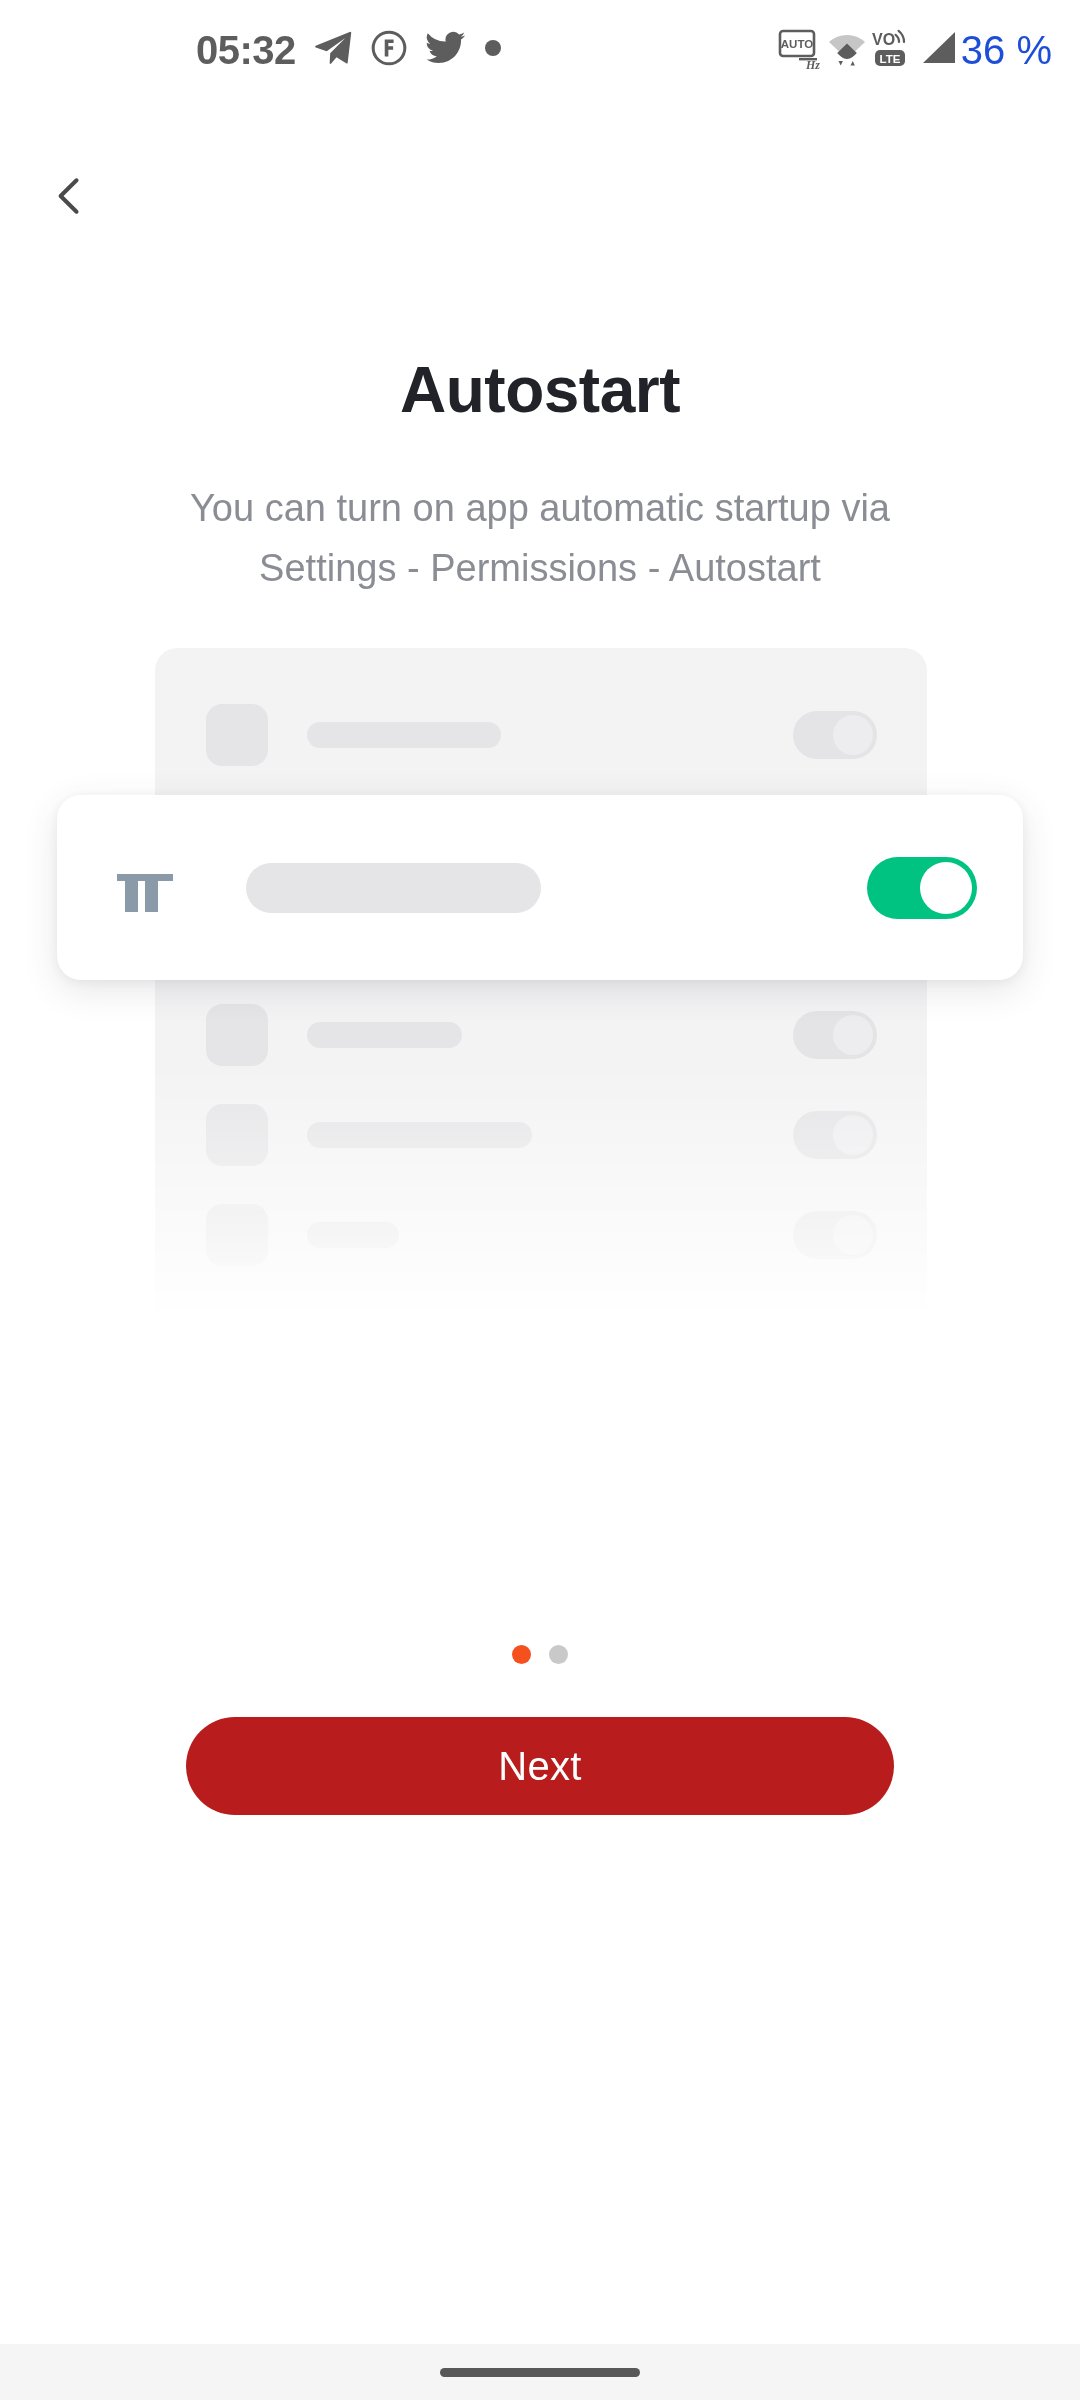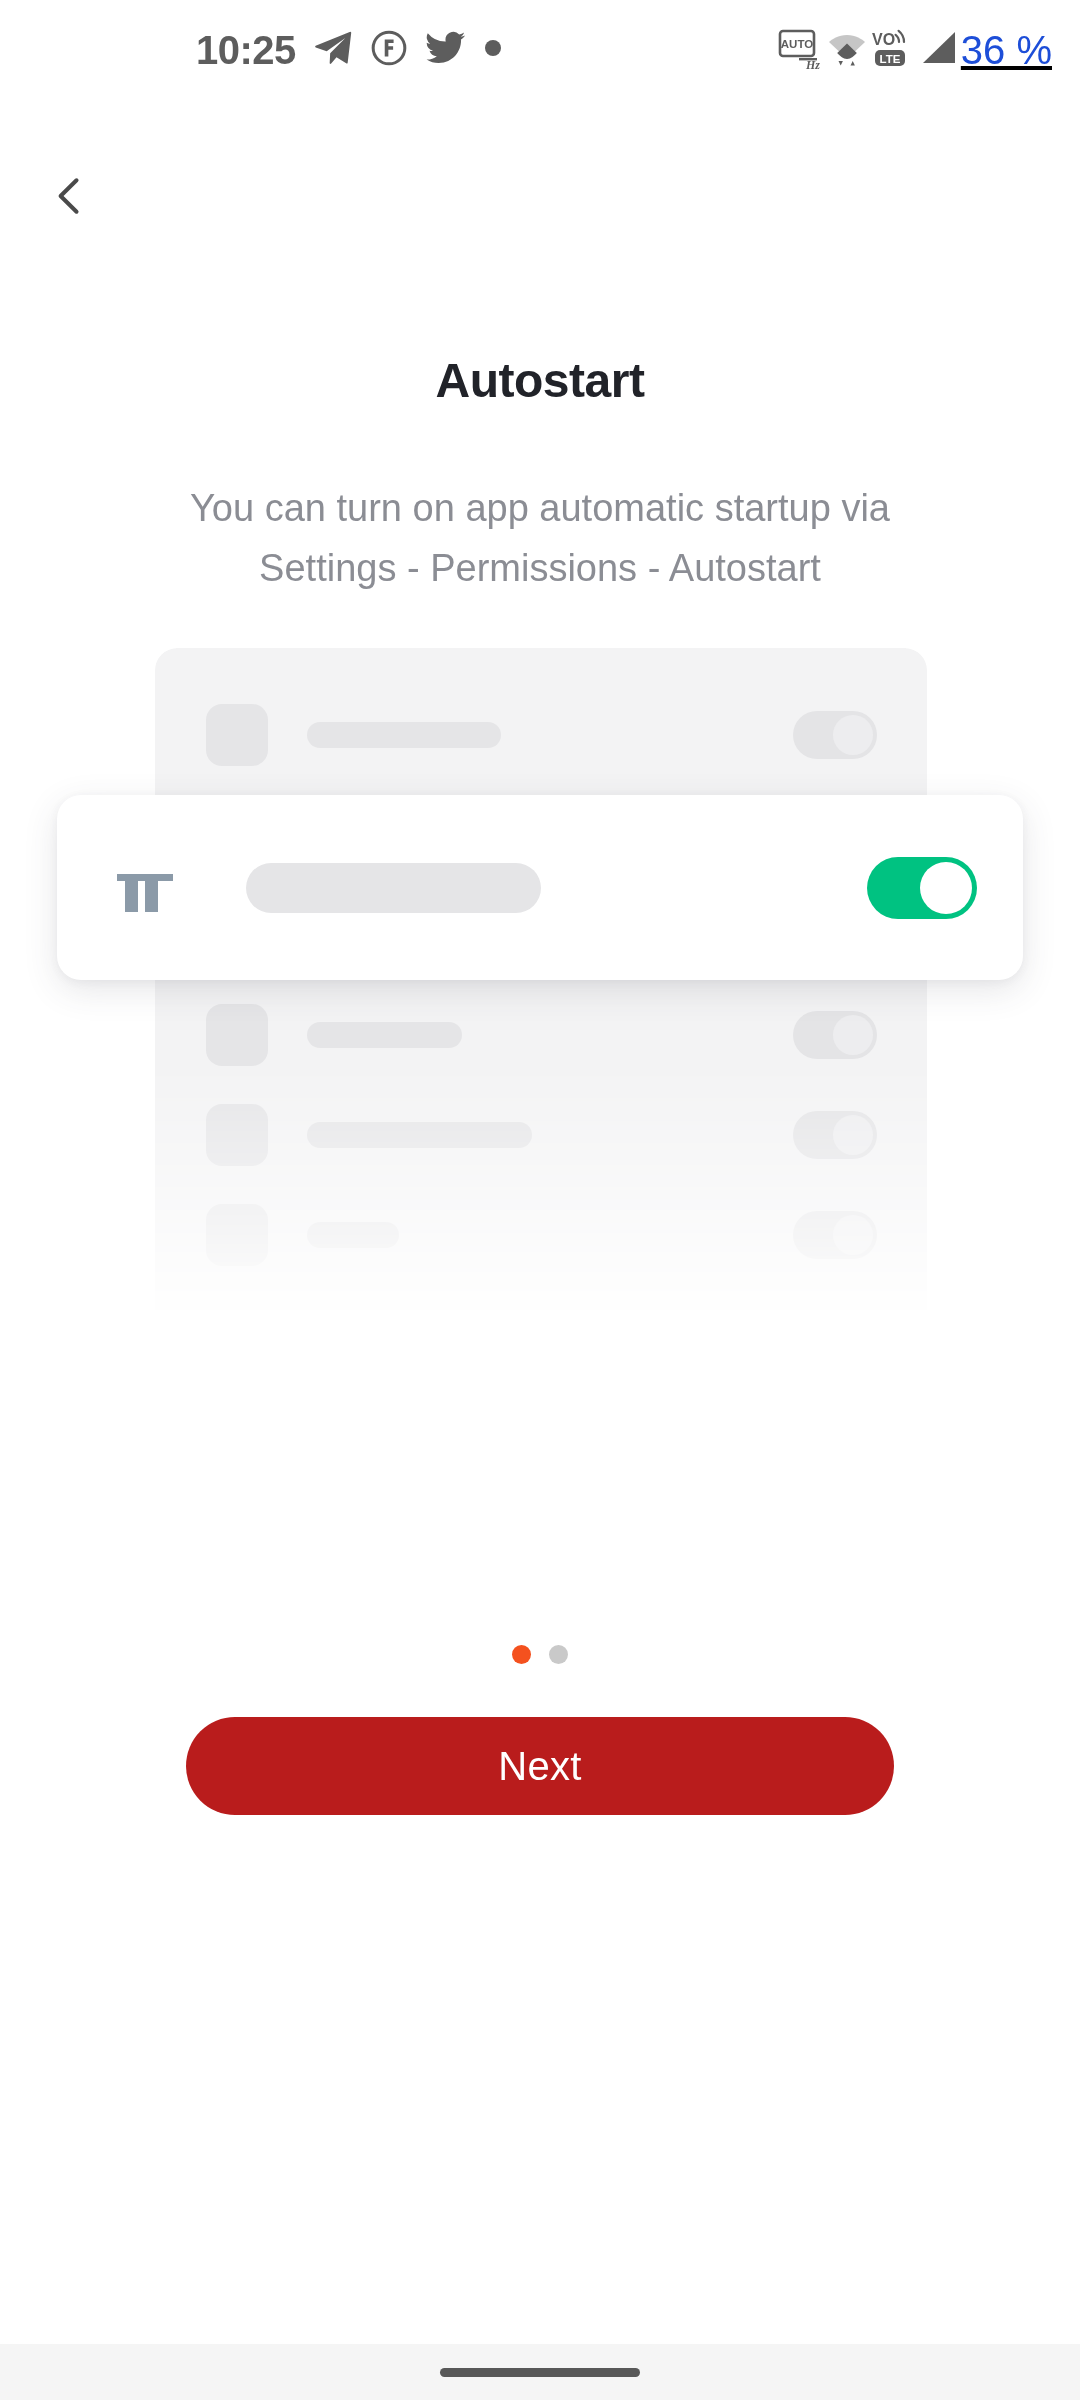--- a/index.html
+++ b/index.html
@@ -34,21 +34,20 @@
   .status-left {
     display: flex;
     align-items: center;
     gap: 17px;
     padding-left: 196px;
   }
 
   .status-right {
     display: flex;
     align-items: center;
-    text-decoration: underline;
   }
 
   .status-time {
     font-size: 40px;
     font-weight: 600;
     color: #5d5d5d;
     letter-spacing: -0.5px;
     line-height: 1;
   }
 
@@ -75,21 +74,21 @@
     cursor: pointer;
   }
 
   
   #page-title {
     position: absolute;
     top: 355px;
     left: 0;
     width: 1080px;
     text-align: center;
-    font-size: 48px;
+    font-size: 64px;
     font-weight: bold;
     color: #212329;
     letter-spacing: -0.5px;
     line-height: 1.1;
   }
 
   #page-subtitle {
     position: absolute;
     top: 478px;
     left: 0;
@@ -288,21 +287,21 @@
   }
 </style>
 </head>
 <body>
 
 <div id="screen">
 
   <div id="status-bar">
 
     <div class="status-left">
-      <span class="status-time">10:25</span>
+      <span class="status-time">05:32</span>
 
       <span class="sicon">
         <svg width="40" height="40" viewBox="0 0 24 24">
           <path d="M22.0 2.4 L1.6 10.6 a0.6 0.6 0 0 0 0.05 1.1 L8.2 13.9 L19.4 6.0 L10.3 15.1 L10.0 21.0 a0.5 0.5 0 0 0 0.9 0.35 L14.1 17.6 L19.9 21.2 a0.6 0.6 0 0 0 0.9 -0.4 L22.9 3.1 a0.6 0.6 0 0 0 -0.9 -0.7 Z" fill="#5d5d5d"></path>
         </svg>
       </span>
 
       <span class="sicon">
         <svg width="38" height="38" viewBox="0 0 24 24">
           <circle cx="12" cy="12" r="10" fill="none" stroke="#5d5d5d" stroke-width="1.9"></circle>

